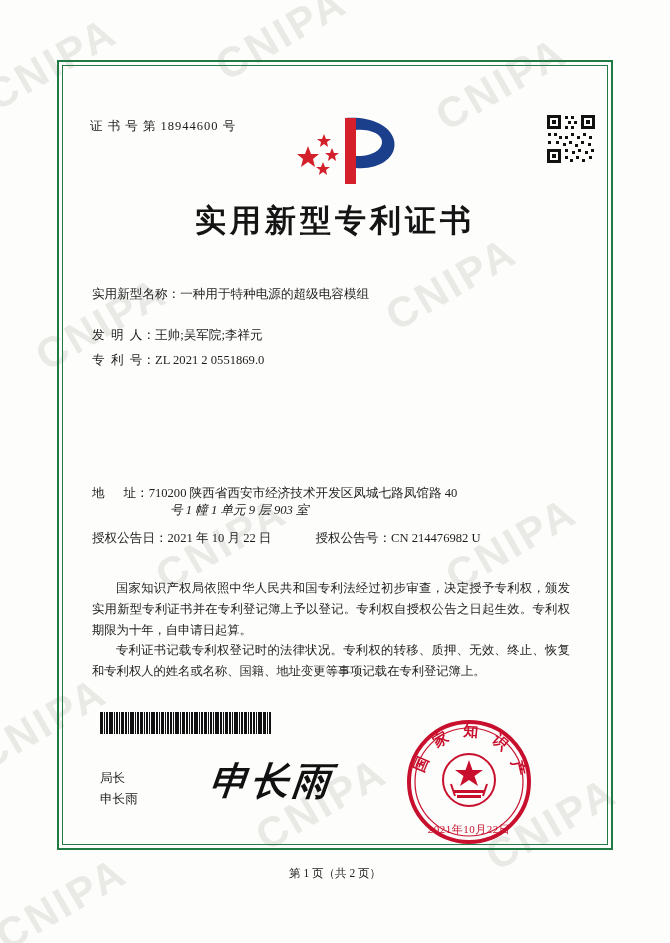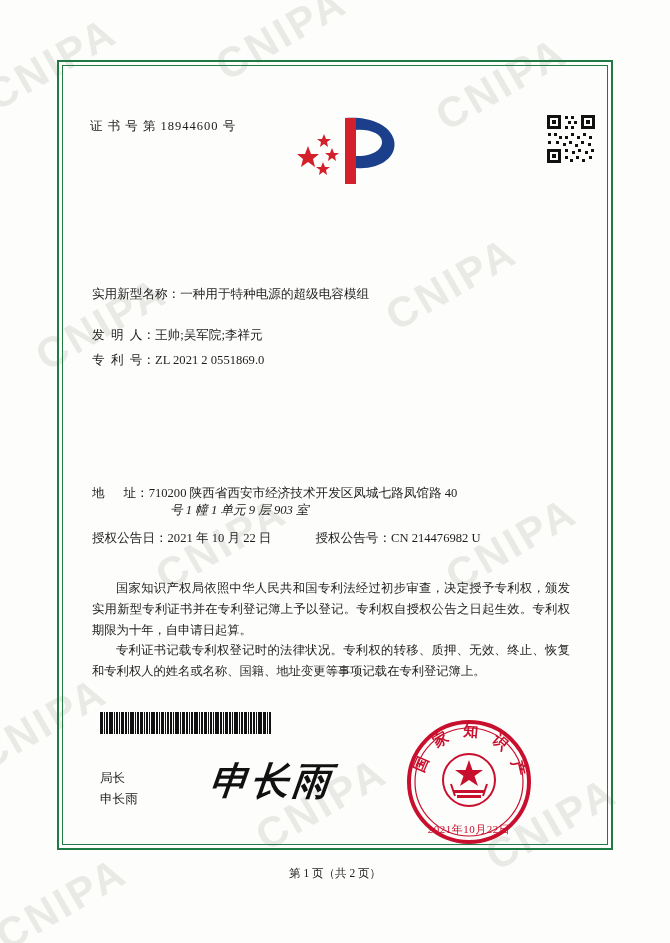--- a/index.html
+++ b/index.html
@@ -300,20 +300,21 @@
         <rect x="46" y="36" width="3" height="3"></rect>
         <rect x="20" y="43" width="3" height="3"></rect>
           <rect x="25" y="46" width="3" height="3"></rect>
         <rect x="31" y="43" width="3" height="3"></rect>
           <rect x="37" y="46" width="3" height="3"></rect>
         <rect x="44" y="43" width="3" height="3"></rect>
       </g>
     </svg>
   </div>
 
+  <div id="doc-title">实用新型专利证书</div>
 
   <div class="field" style="top:286px;">
     <span class="lbl">实用新型名称：</span><span class="val">一种用于特种电源的超级电容模组</span>
   </div>
 
   <div class="field" style="top:327px;">
     <span class="lbl">发  明  人：</span><span class="val">王帅;吴军院;李祥元</span>
   </div>
 
   <div class="field" style="top:352px;">

